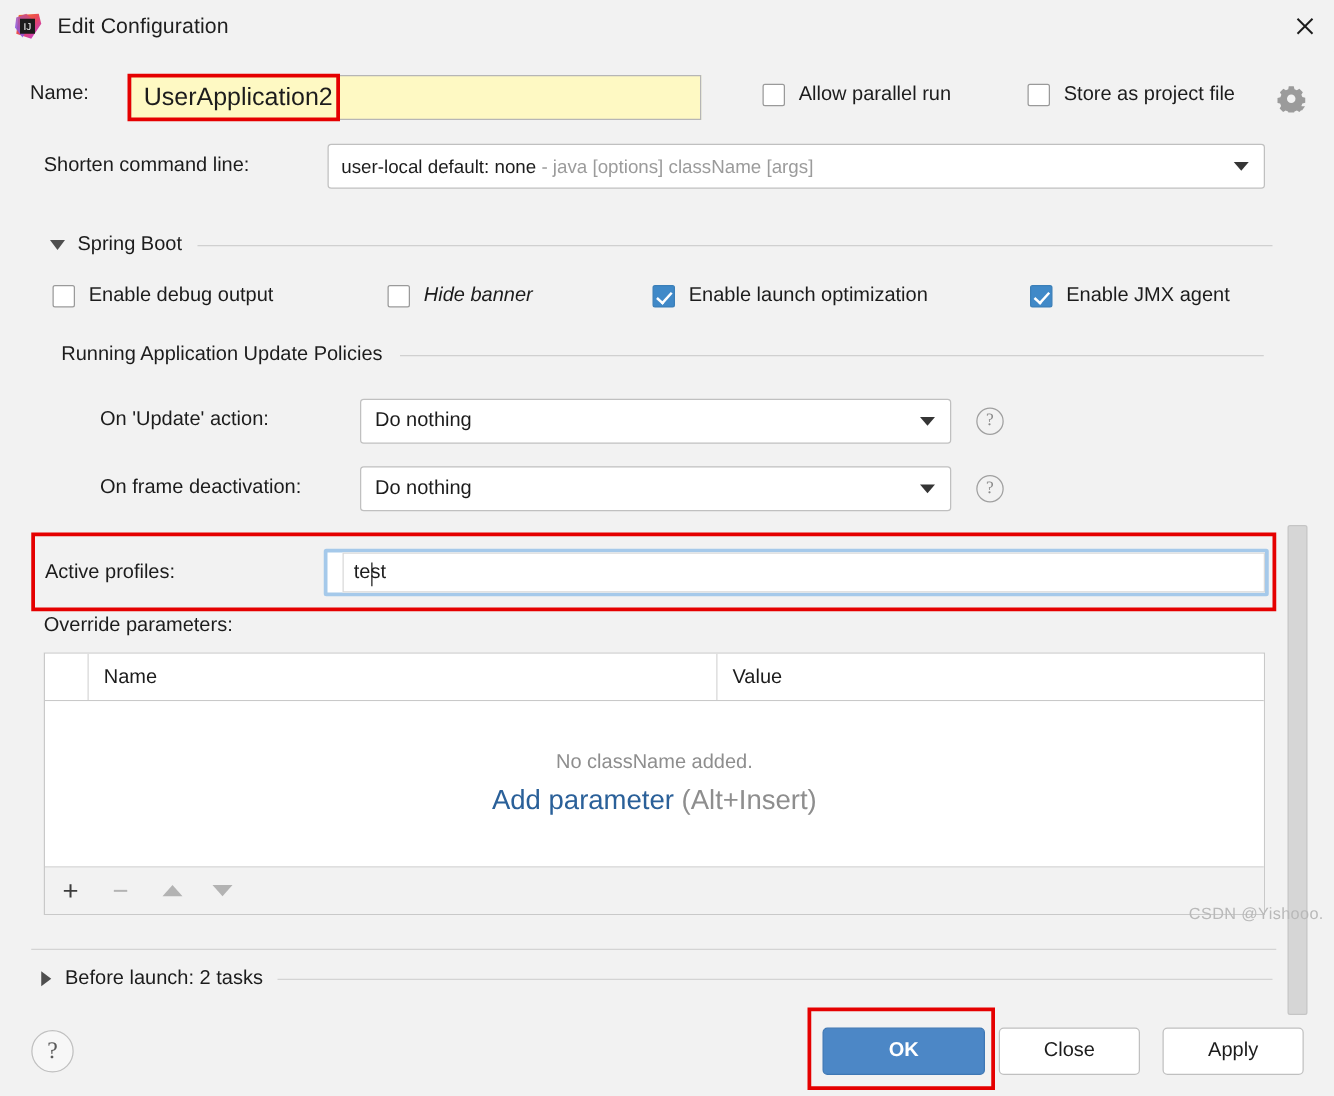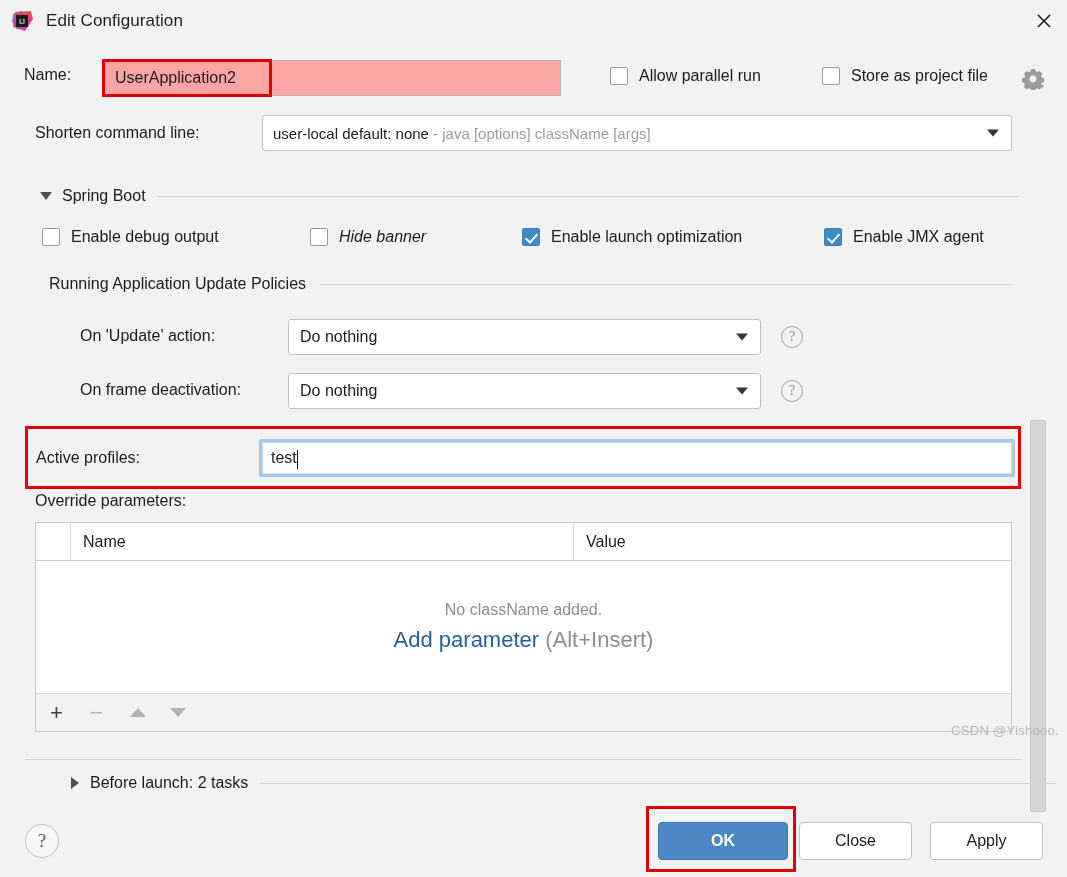--- a/index.html
+++ b/index.html
@@ -43,23 +43,23 @@
     position: absolute; left: 0; top: 55px; width: 1067px; height: 48px;
   }
   #name-label {
     position: absolute; left: 24px; top: 11px;
     font-size: 16px;
   }
   #name-input {
     position: absolute; left: 104px; top: 5px;
     width: 457px; height: 36px;
     border: 1px solid #b6b6b6;
-    background: #fca5a5;
+    background: #fef9c3;
     font-family: "Liberation Sans", sans-serif;
-    font-size: 16px;
+    font-size: 20px;
     padding: 0 10px;
     color: #1c1c1c;
     outline: none;
   }
   .redbox {
     position: absolute;
     border: 3px solid #e50000;
     pointer-events: none;
     z-index: 30;
   }
@@ -185,20 +185,21 @@
 
   
   #redbox-active { left: 25px; top: 426px; width: 996px; height: 63px; }
   #active-label { position: absolute; left: 36px; top: 449px; font-size: 16px; }
   #active-input-wrap {
     position: absolute; left: 259px; top: 439px;
     width: 756px; height: 38px;
     border: 3px solid #a5c9ea;
     border-radius: 2px;
     background: #fff;
+    padding-left: 12px;
   }
   #active-input {
     width: 100%; height: 100%;
     border: 1px solid #d9d9d9;
     background: #fff;
     font-family: "Liberation Sans", sans-serif;
     font-size: 16px;
     padding: 0 8px;
     color: #1c1c1c;
     outline: none;
@@ -270,21 +271,21 @@
   }
   #scroll-thumb {
     position: absolute; left: 1030px; top: 420px;
     width: 16px; height: 392px;
     background: #d6d6d6;
     border: 1px solid #c5c5c5;
     border-radius: 2px;
   }
 
   
-  #before-launch { position: absolute; left: 33px; top: 774px; display: flex; align-items: center; width: 985px; margin-left: 38px; }
+  #before-launch { position: absolute; left: 33px; top: 774px; display: flex; align-items: center; width: 985px; }
   #before-launch .group-rule { margin-left: 12px; background: #d4d4d4; }
 
   
   #bottom-help {
     position: absolute; left: 25px; top: 824px;
     width: 34px; height: 34px;
     border: 1px solid #c0c0c0;
     border-radius: 50%;
     background: #f7f7f7;
     display: flex; align-items: center; justify-content: center;

